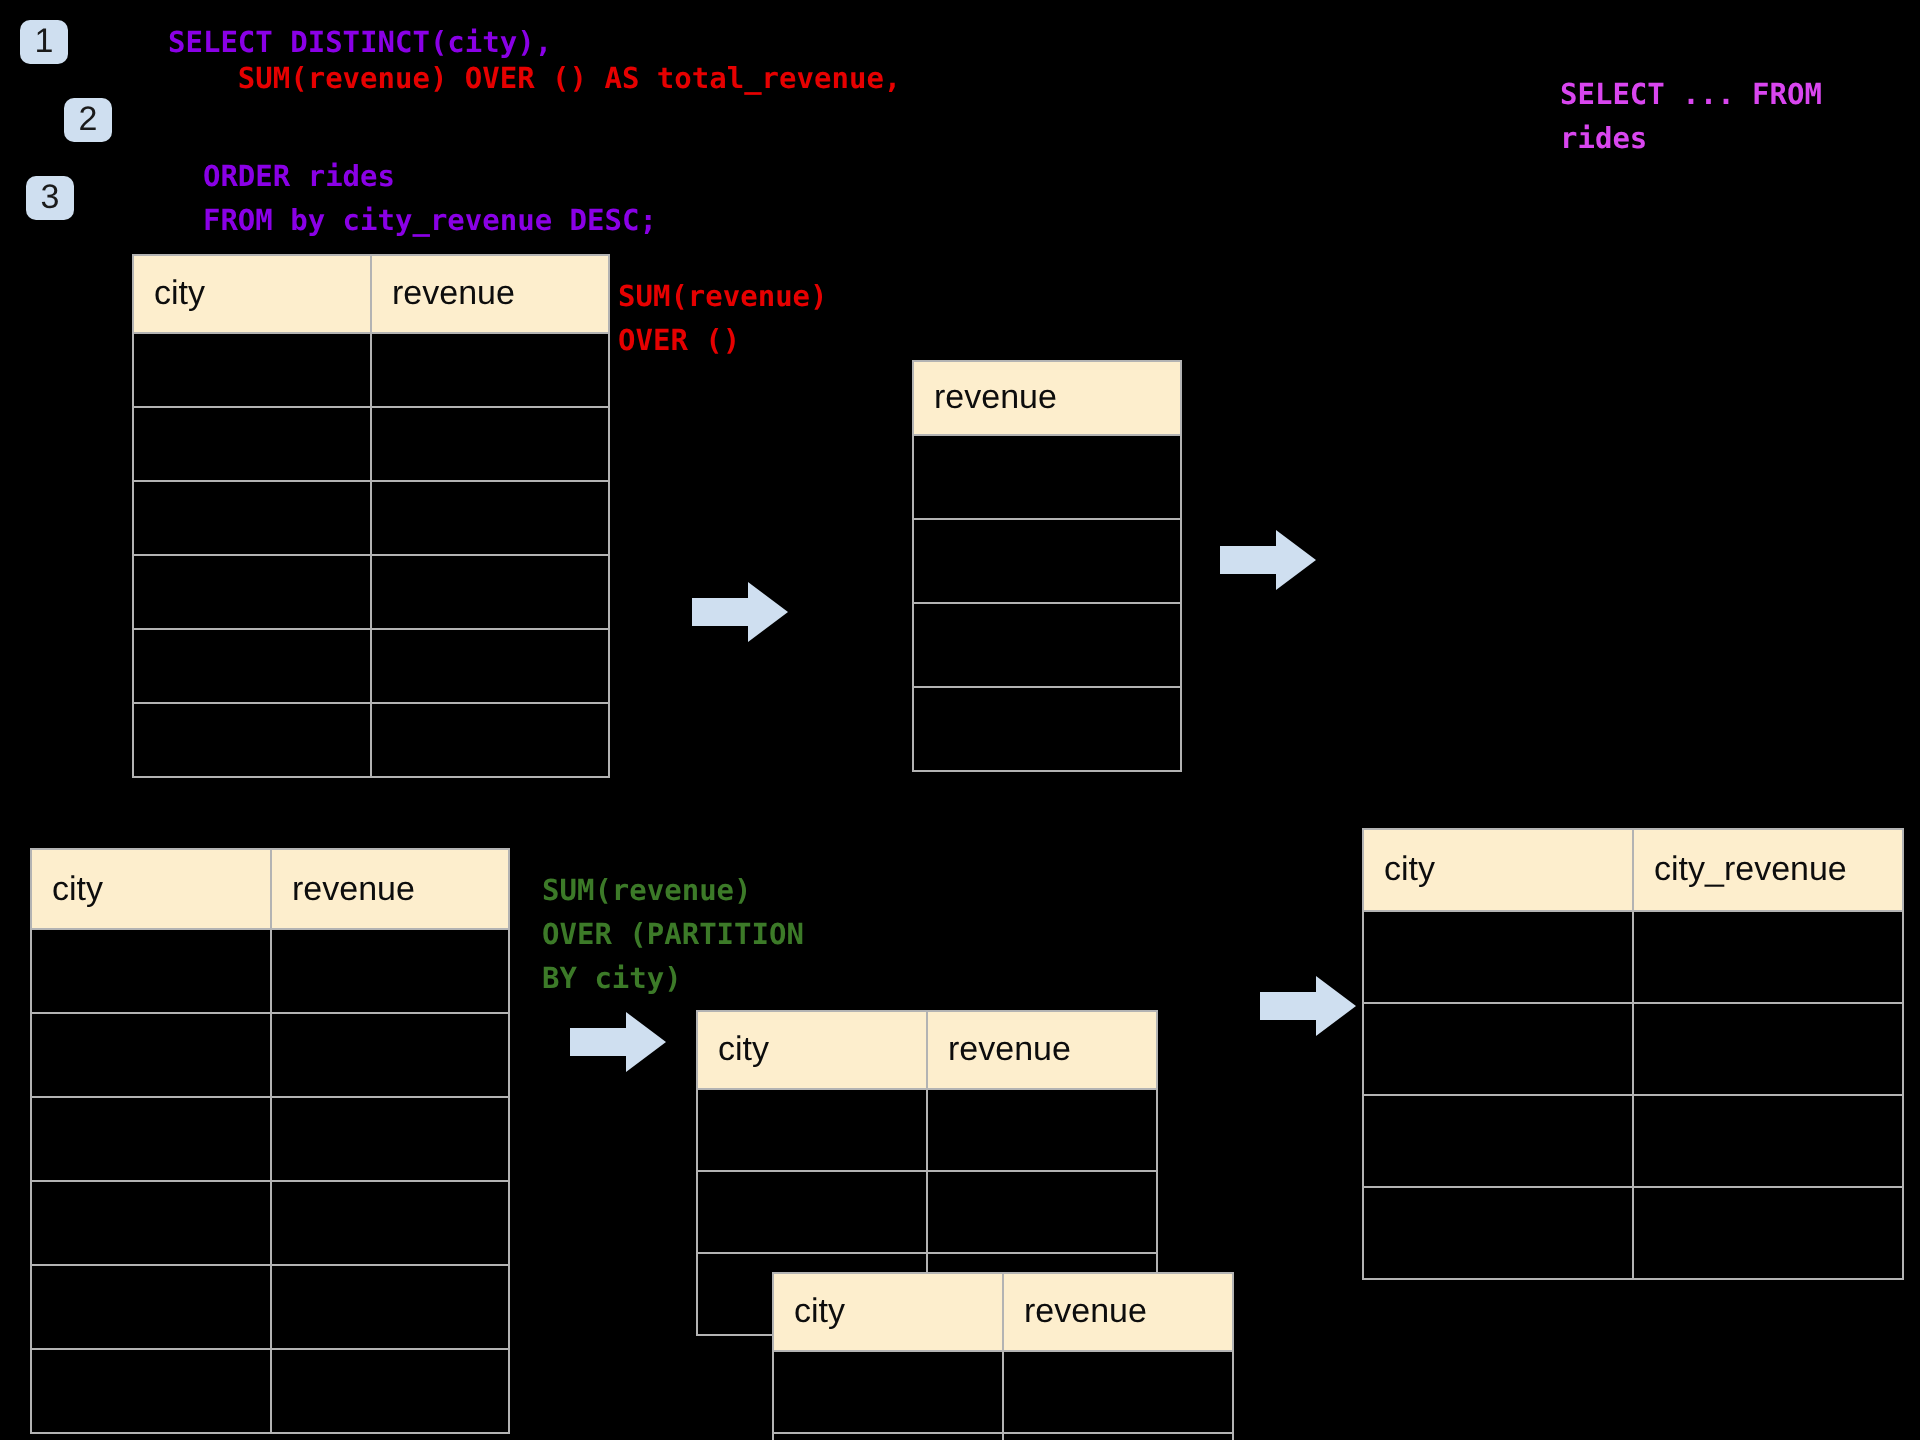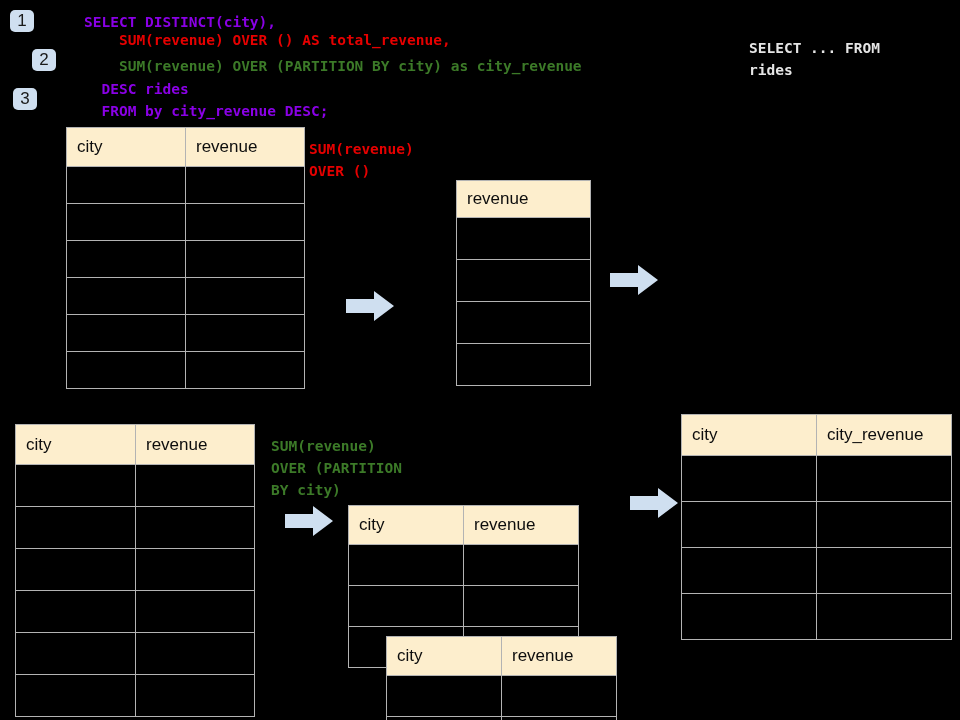--- a/index.html
+++ b/index.html
@@ -48,21 +48,21 @@
   .annot {
     position: absolute;
     font-family: "DejaVu Sans Mono", monospace;
     font-size: 14.5px;
     font-weight: bold;
     line-height: 22px;
     white-space: pre;
   }
   .a-red   { color: #e60000; }
   .a-green { color: #3c7a28; }
-  .a-purple{ color: #e5e5e5; }
+  .a-purple{ color: #d946ef; margin-left: 31px; }
 
   
   .tbl {
     position: absolute;
     border-collapse: collapse;
     table-layout: fixed;
     background: #000000;
   }
   .tbl td {
     border: 1px solid #b3b3b3;
@@ -87,22 +87,21 @@
 <body>
 
 <div id="canvas">
 
   <div class="badge" style="left:10px; top:10px;">1</div>
   <div class="badge" style="left:32px; top:49px;">2</div>
   <div class="badge" style="left:13px; top:88px;">3</div>
 
   <div class="code c-purple" style="left:84px; top:11px;">SELECT DISTINCT(city),</div>
   <div class="code c-red" style="left:84px; top:29px;">    SUM(revenue) OVER () AS total_revenue,</div>
-  <div class="code c-green" style="left:84px; top:55px;">    SUM(revenue) OVER (PARTITION BY city) as city_revenue</div>
-  <div class="code c-purple" style="left:84px; top:78px;">  DESC rides</div>
+  <div class="code c-purple" style="left:84px; top:78px;">  ORDER rides</div>
   <div class="code c-purple" style="left:84px; top:100px;">  FROM by city_revenue DESC;</div>
 
   <div class="annot a-purple" style="left:749px; top:37px;">SELECT ... FROM
 rides</div>
 
   <div class="annot a-red" style="left:309px; top:138px;">SUM(revenue)
 OVER ()</div>
 
   <div class="annot a-green" style="left:271px; top:435px;">SUM(revenue)
 OVER (PARTITION

